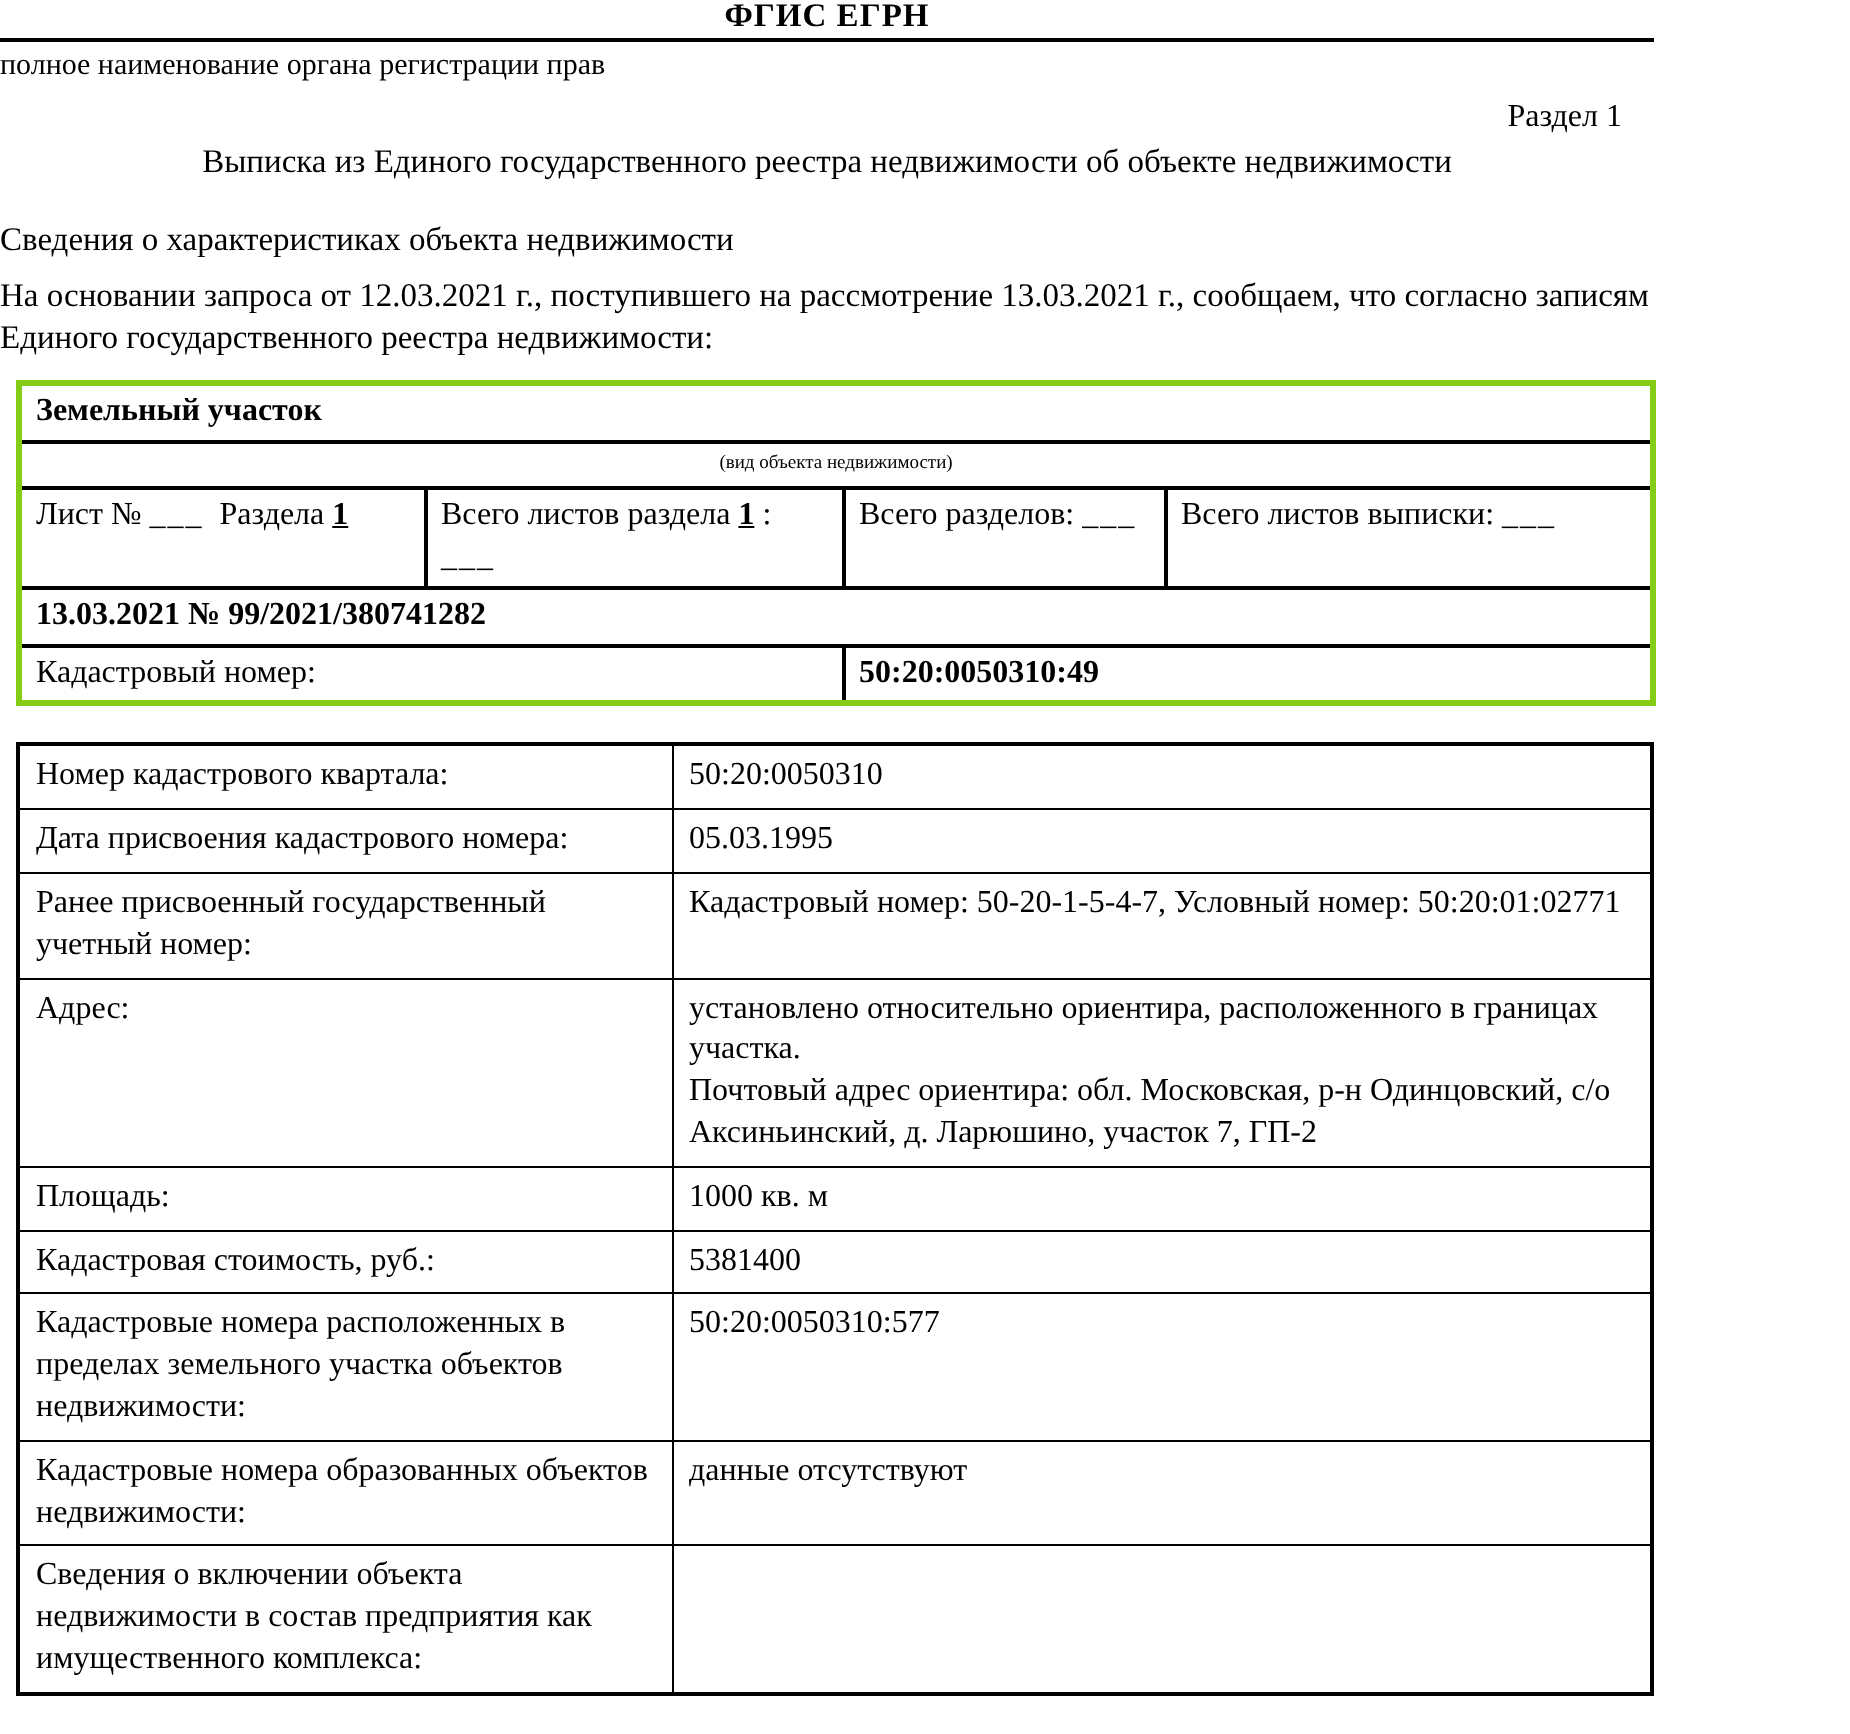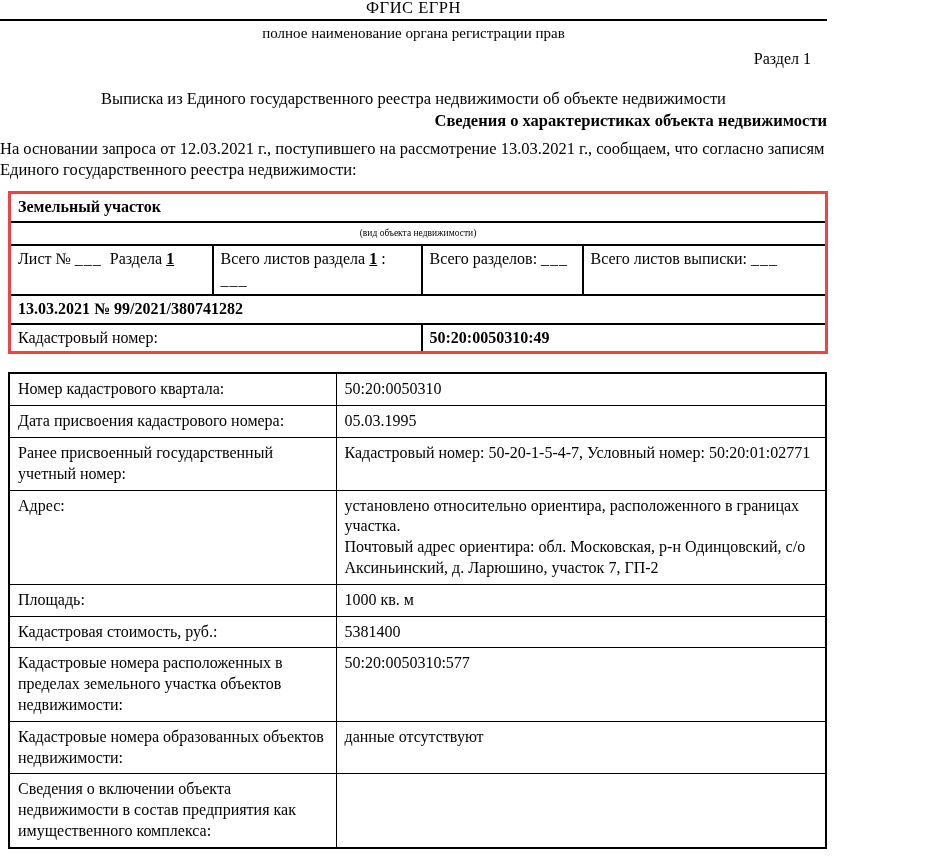--- a/index.html
+++ b/index.html
@@ -8,31 +8,31 @@
     background: #ffffff;
     color: #000000;
     font-family: "Liberation Serif", serif;
     font-size: 16px;
     overflow: hidden;
   }
   .page { position: relative; width: 925px; height: 867px; background: #ffffff; }
   .content { width: 827px; }
 
   .title-wrap { border-bottom: 2px solid #000; padding-bottom: 2px; }
-  .title { text-align: center; font-weight: normal; font-size: 16.5px; line-height: 1; letter-spacing: .5px; }
-  .caption { text-align: center; font-size: 15px; margin-top: 4px; }
+  .title { text-align: center; font-weight: bold; font-size: 16.5px; line-height: 1; letter-spacing: .5px; }
+  .caption { text-align: left; font-size: 15px; margin-top: 4px; }
   .section { text-align: right; padding-right: 16px; margin-top: 8px; font-size: 16px; }
-  .h1 { text-align: center; margin-top: 21px; font-size: 16.5px; }
-  .h2 { text-align: right; margin-top: 2px; font-weight: bold; font-size: 16.5px; }
+  .h1 { text-align: center; margin-top: 3px; font-size: 16.5px; }
+  .h2 { text-align: left; margin-top: 19px; font-weight: normal; font-size: 16.5px; }
   .intro { margin: 7px 0 0 0; font-size: 16.5px; line-height: 1.32; }
 
   table { border-collapse: collapse; table-layout: fixed; width: 817px; margin-left: 8px; }
   td { vertical-align: top; font-size: 16px; line-height: 1.3; word-wrap: break-word; }
 
-  .t1 { margin-top: 10px; border: 3px solid #ef4444; }
+  .t1 { margin-top: 10px; border: 3px solid #84cc16; }
   .t1 td { border: 2px solid #000; padding: 3px 7px; }
   .obj-type { font-weight: bold; }
   .obj-caption { text-align: center; font-size: 9.5px; padding: 4px 2px 5px 2px !important; }
   .stmt { font-weight: bold; }
   .cad-value { font-weight: bold; }
   .num { font-weight: bold; text-decoration: underline; }
   .blank { letter-spacing: 1px; }
 
   .t2 { margin-top: 18px; border: 2px solid #000; }
   .t2 td { border: 1.5px solid #000; padding: 5px 8px; }

